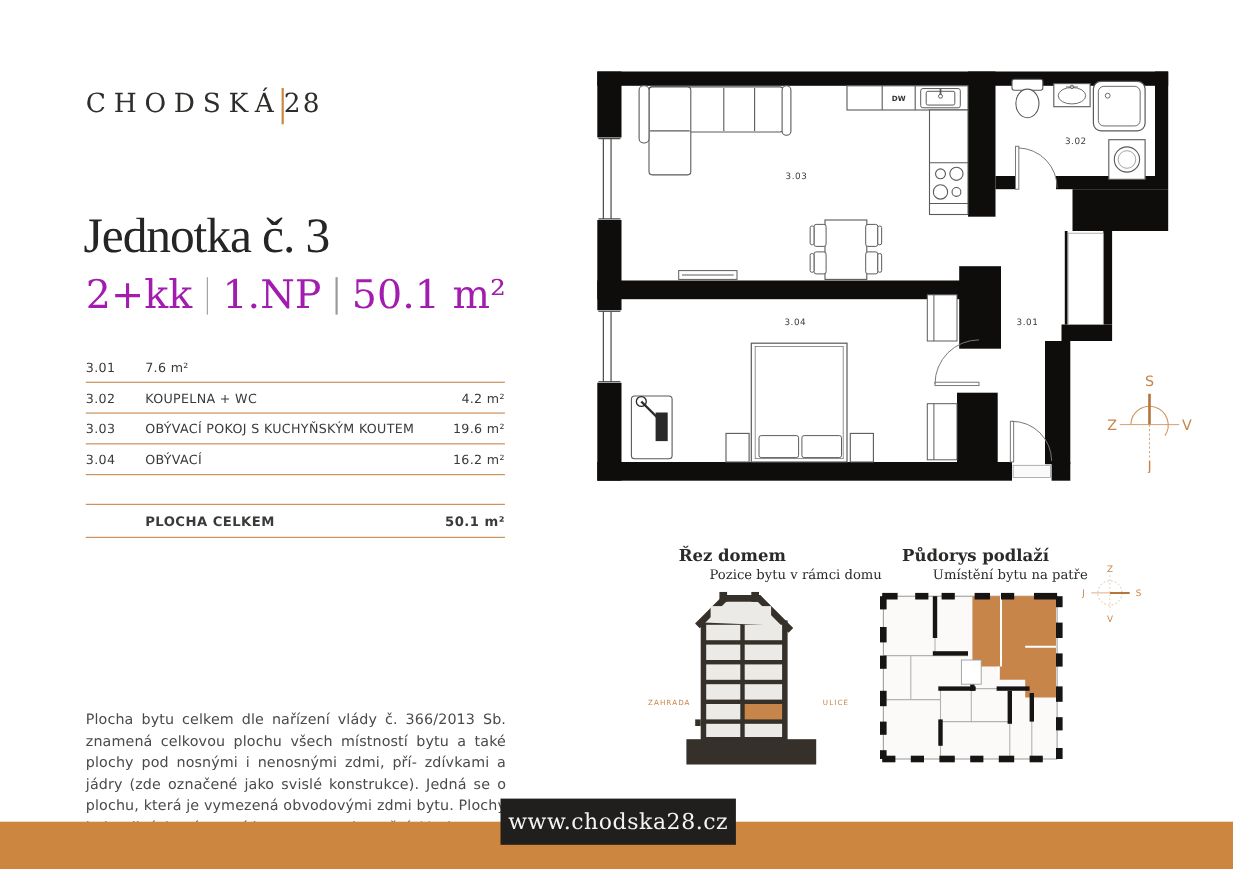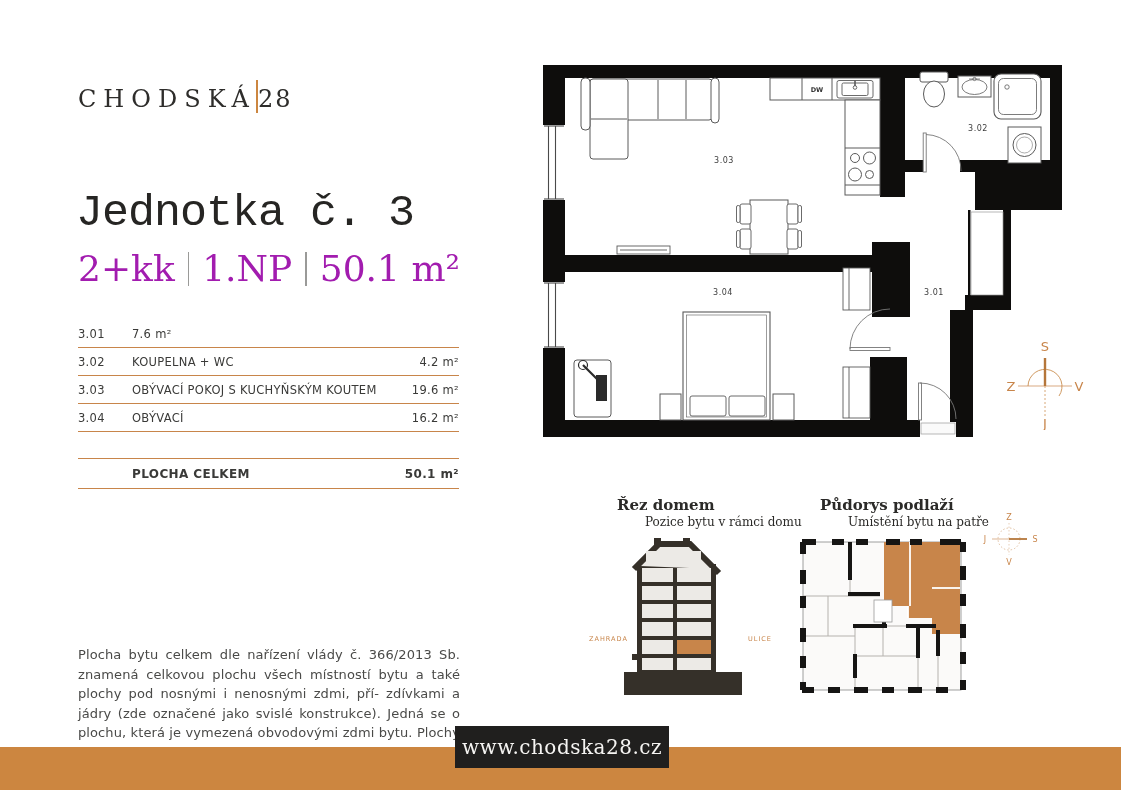--- a/index.html
+++ b/index.html
@@ -1,28 +1,28 @@
 <!DOCTYPE html>
 <html><head>
 <meta charset="utf-8">
 <style>
   html,body{margin:0;padding:0;}
   body{width:1121px;height:790px;position:relative;background:#ffffff;overflow:hidden;
        font-family:"DejaVu Sans",sans-serif;color:#2b2a28;}
   .abs{position:absolute;}
 
   
-  .logo{left:78px;top:80px;display:flex;align-items:flex-end;
+  .logo{left:78px;top:80px;display:flex;align-items:flex-start;
         font-family:"DejaVu Serif",serif;font-size:24px;color:#2e2d2b;}
   .logo .lname{letter-spacing:7px;}
   .logo .lbar{width:2px;height:33px;background:#cc8640;}
   .logo .lnum{letter-spacing:2px;}
 
   
-  .title{left:76px;top:188px;font-family:Liberation Mono, monospace;font-size:45px;
+  .title{left:76px;top:188px;font-family:Liberation Serif, serif;font-size:45px;
          letter-spacing:-1px;color:#262523;}
   .subtitle{left:78px;top:248px;display:flex;align-items:center;gap:13px;
             font-family:"DejaVu Serif",serif;font-size:36px;color:#a21caf;}
   .subtitle .sbar{width:1.5px;height:34px;background:#9a9a98;}
 
   
   .table{left:78px;top:320px;width:381px;font-size:11.5px;color:#3a3a38;}
   .trow{display:grid;grid-template-columns:54px 1fr auto;align-items:end;
         padding:7px 0 6px 0;border-bottom:1.4px solid #c8854a;letter-spacing:.3px;}
   .trow .tarea{text-align:left;}

